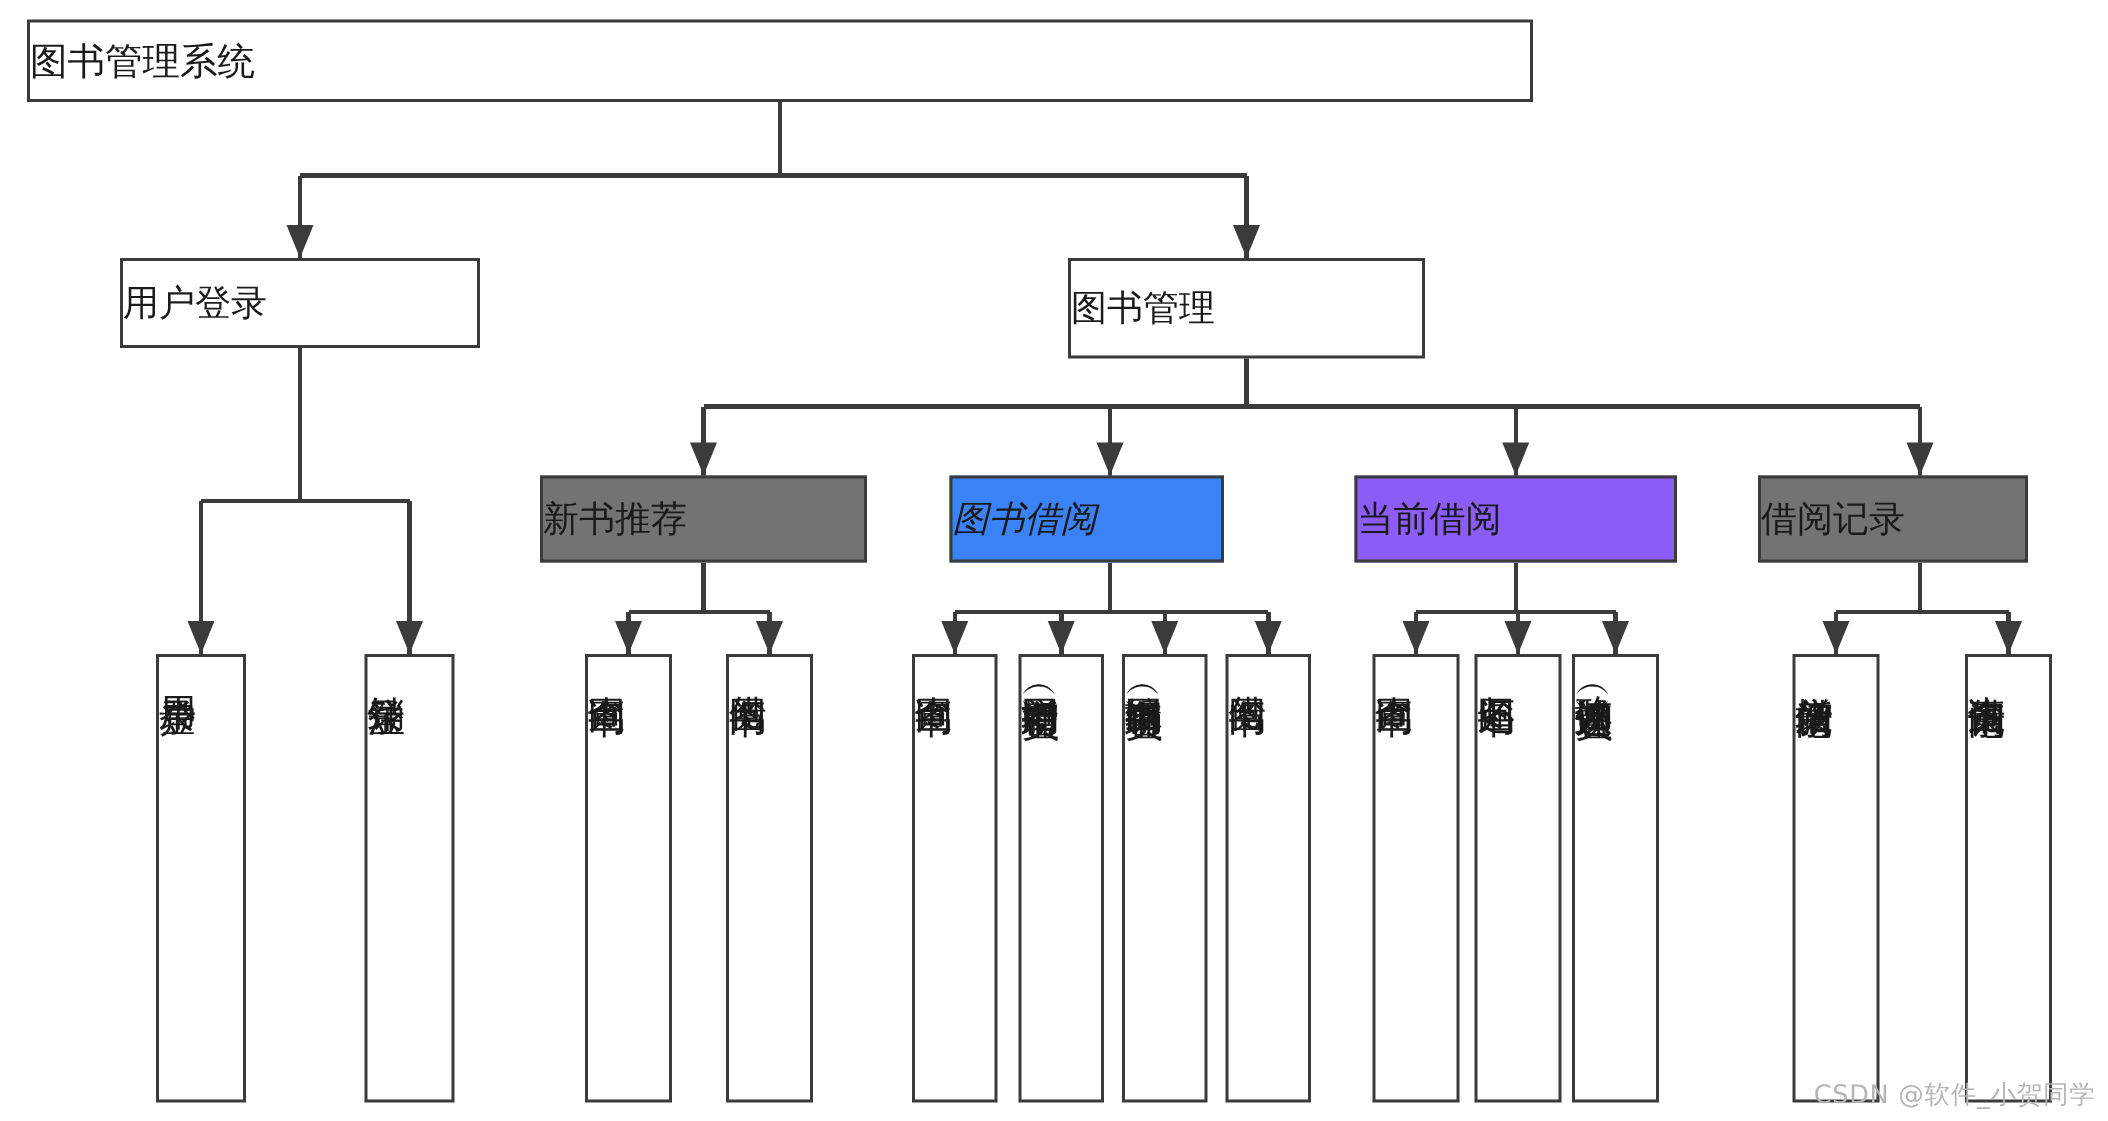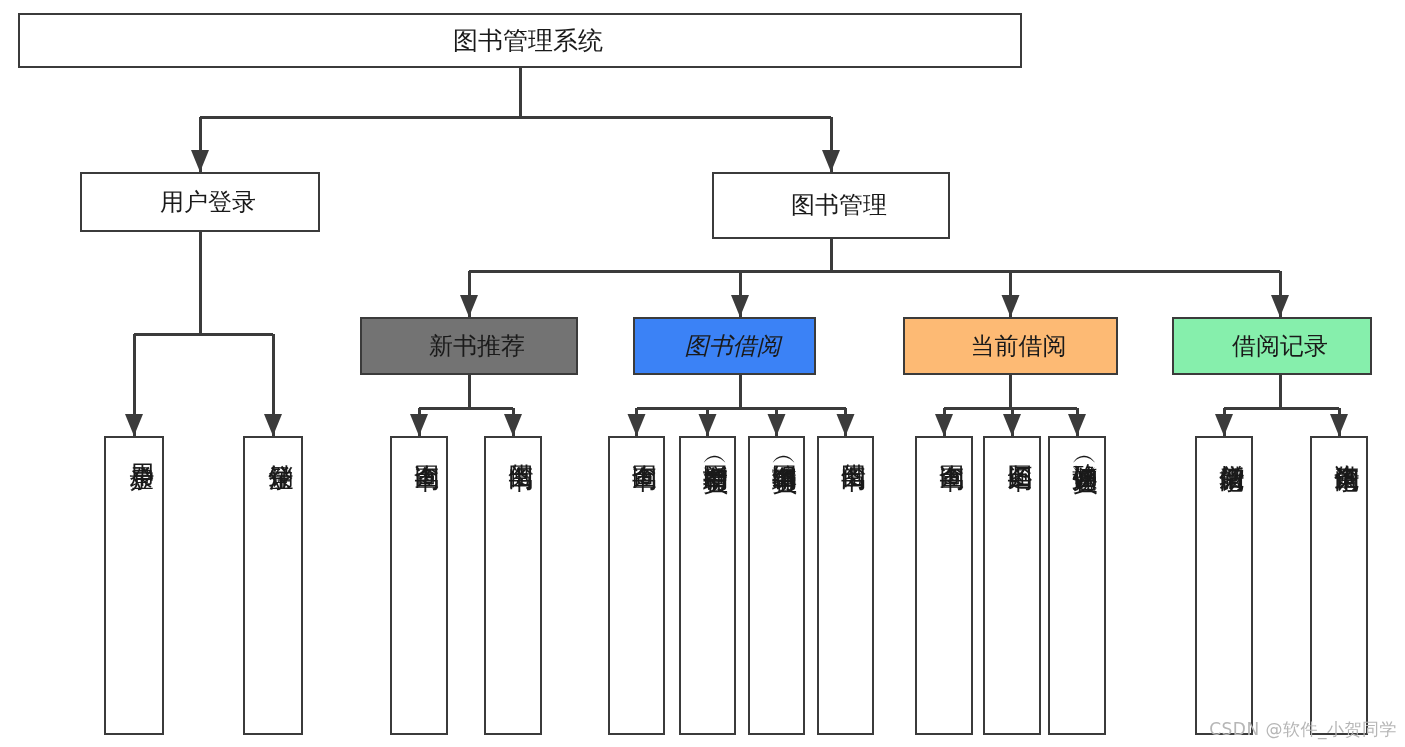--- a/index.html
+++ b/index.html
@@ -26,23 +26,22 @@
     height: 747px;
     pointer-events: none;
   }
   .node {
     position: absolute;
     box-sizing: border-box;
     background: #ffffff;
     border: 2px solid #3b3b3b;
     display: flex;
     align-items: center;
-    justify-content: center;
+    justify-content: flex-start;
     z-index: 2;
-    padding-left: 16px;
   }
   .node-label {
     color: #1a1a1a;
     text-align: center;
     line-height: 1.18;
     white-space: nowrap;
   }
   
   .node.horiz .node-label {
     font-size: 24px;
@@ -141,24 +140,24 @@
       </div>
       <div class="node horiz" style="left: 712px; top: 172px; width: 238px; height: 67px; border-color: rgb(59, 59, 59); background: rgb(255, 255, 255);">
         <span class="node-label" style="color: rgb(26, 26, 26);">图书管理</span>
       </div>
       <div class="node horiz" style="left: 360px; top: 317px; width: 218px; height: 58px; border-color: rgb(59, 59, 59); background: #737373;">
         <span class="node-label" style="color: rgb(26, 26, 26);">新书推荐</span>
       </div>
       <div class="node horiz" style="left: 633px; top: 317px; width: 183px; height: 58px; border-color: rgb(59, 59, 59); background: #3b82f6; font-style: italic;">
         <span class="node-label" style="color: rgb(26, 26, 26);">图书借阅</span>
       </div>
-      <div class="node horiz" style="left: 903px; top: 317px; width: 215px; height: 58px; border-color: rgb(59, 59, 59); background: #fdba74;">
+      <div class="node horiz" style="left: 903px; top: 317px; width: 215px; height: 58px; border-color: rgb(59, 59, 59); background: #8b5cf6;">
         <span class="node-label" style="color: rgb(26, 26, 26);">当前借阅</span>
       </div>
-      <div class="node horiz" style="left: 1172px; top: 317px; width: 200px; height: 58px; border-color: rgb(59, 59, 59); background: #86efac;">
+      <div class="node horiz" style="left: 1172px; top: 317px; width: 180px; height: 58px; border-color: rgb(59, 59, 59); background: #737373;">
         <span class="node-label" style="color: rgb(26, 26, 26);">借阅记录</span>
       </div>
       <div class="node vert" style="left: 104px; top: 436px; width: 60px; height: 299px; border-color: rgb(59, 59, 59); background: rgb(255, 255, 255);">
         <span class="node-label" style="color: rgb(26, 26, 26);">用户登录</span>
       </div>
       <div class="node vert" style="left: 243px; top: 436px; width: 60px; height: 299px; border-color: rgb(59, 59, 59); background: rgb(255, 255, 255);">
         <span class="node-label" style="color: rgb(26, 26, 26);">注销登录</span>
       </div>
       <div class="node vert" style="left: 390px; top: 436px; width: 58px; height: 299px; border-color: rgb(59, 59, 59); background: rgb(255, 255, 255);">
         <span class="node-label" style="color: rgb(26, 26, 26);">查询图书</span>

